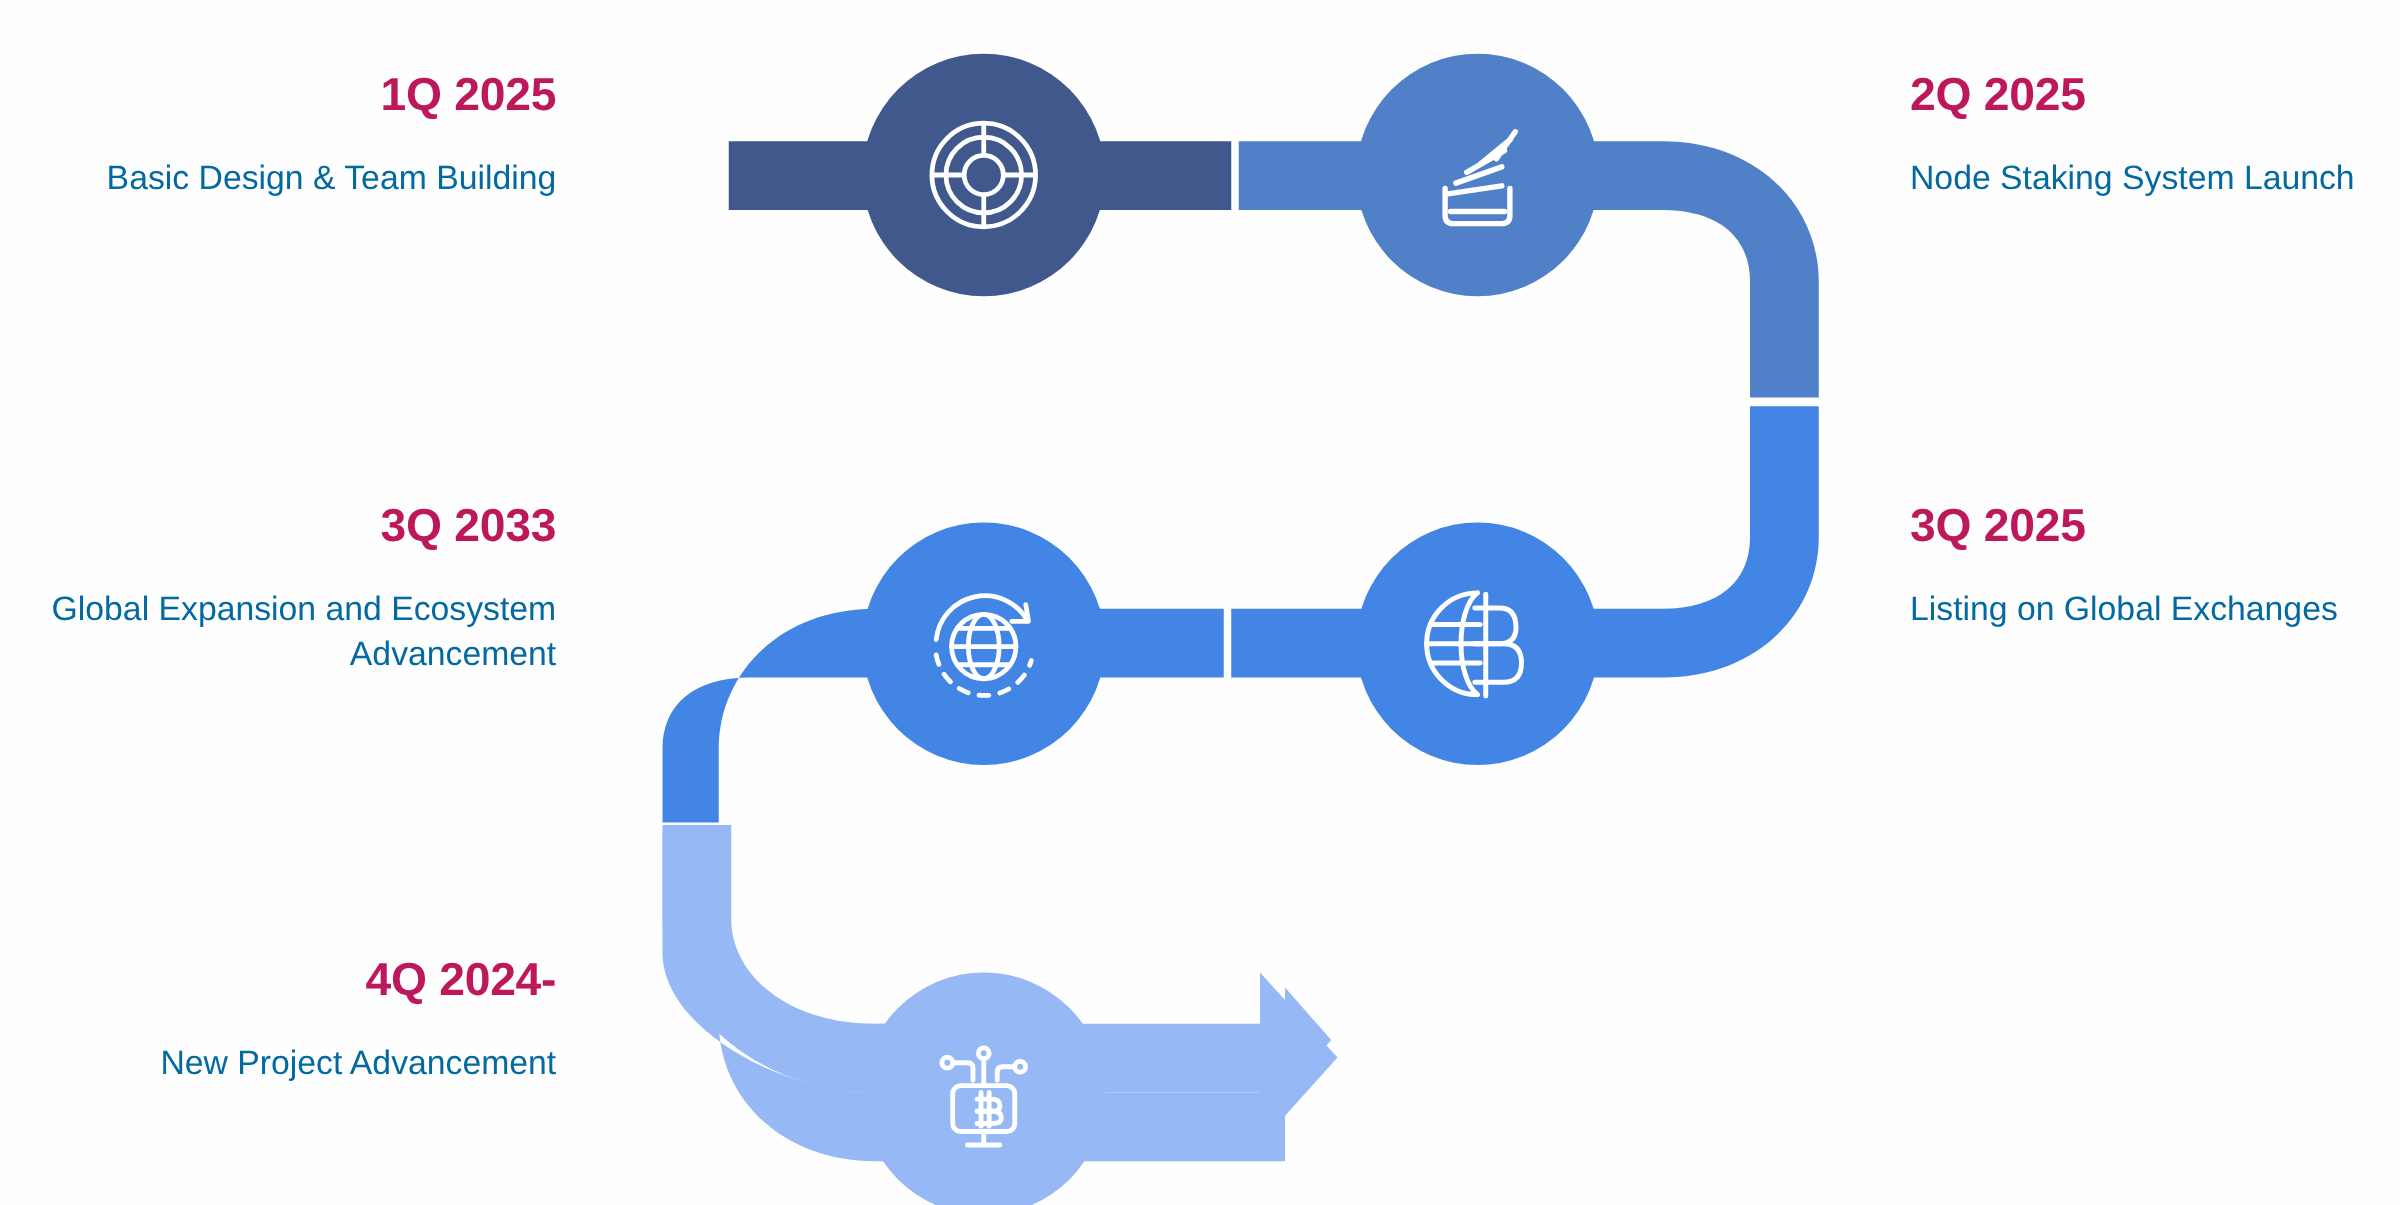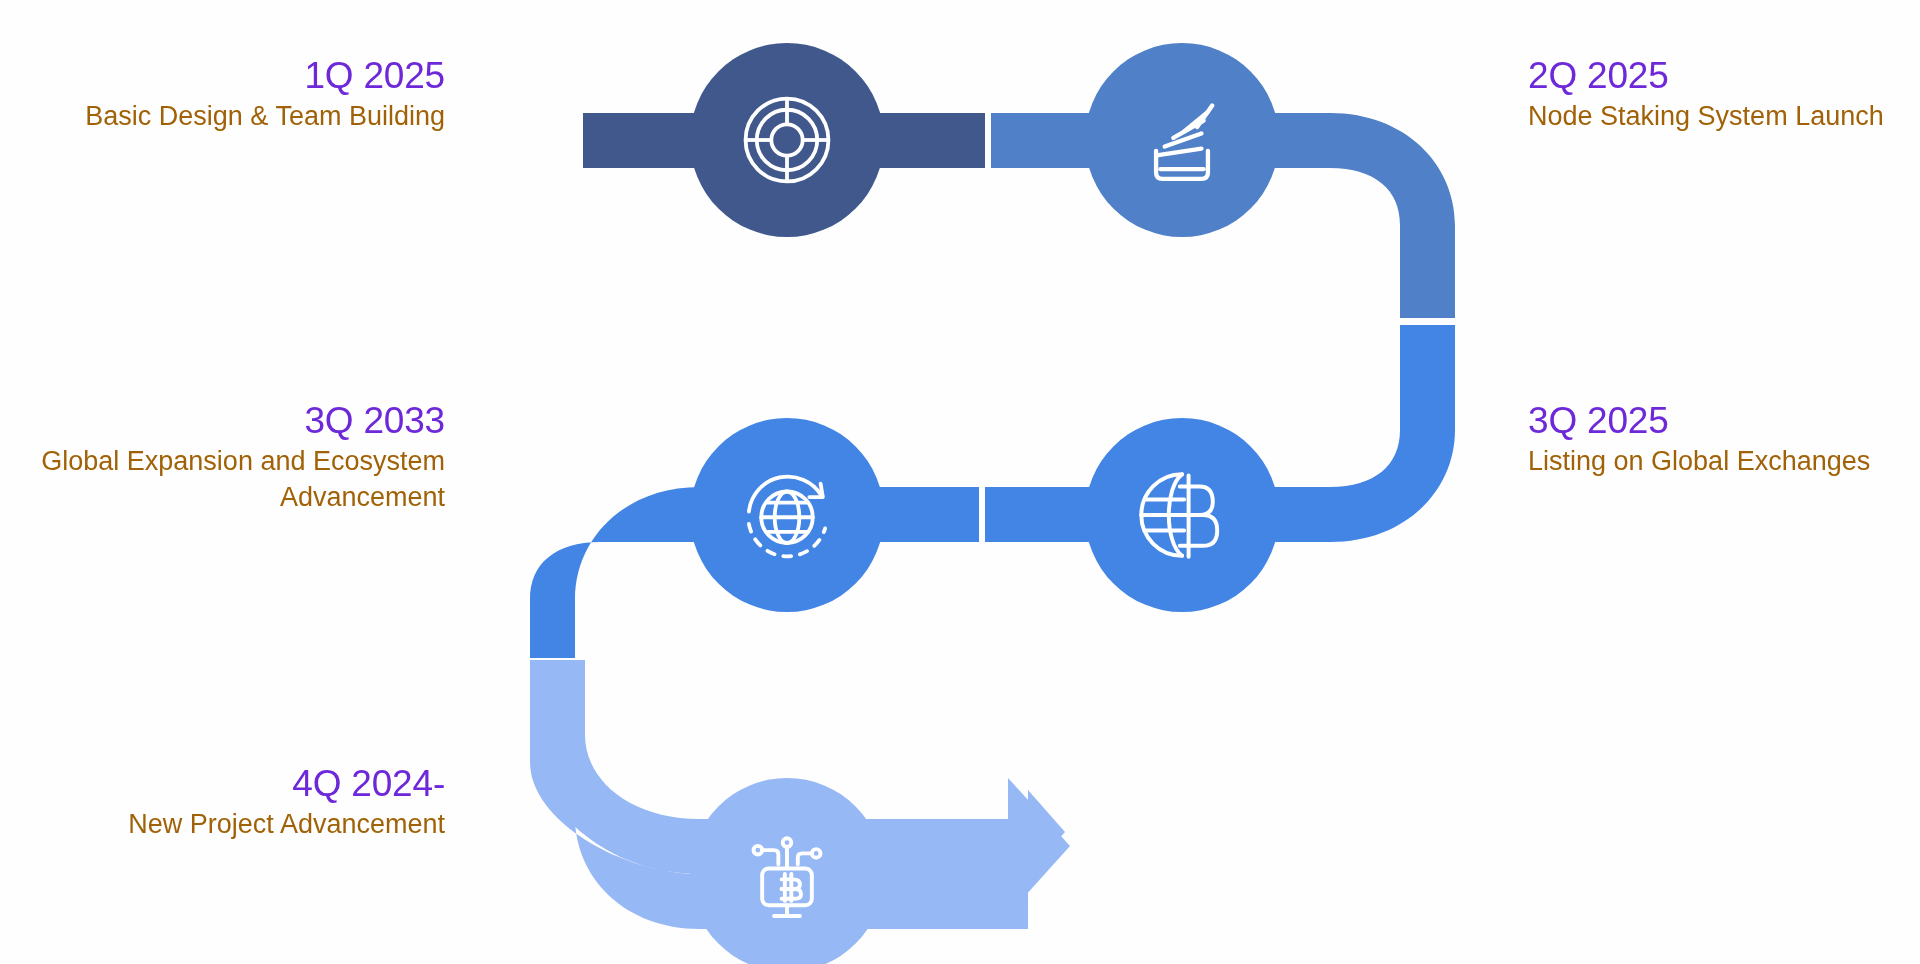--- a/index.html
+++ b/index.html
@@ -38,30 +38,31 @@
     justify-content: center;
   }
   .node svg { display: block; }
 
   .label {
     position: absolute;
     width: 420px;
   }
   .label .quarter {
     font-size: 37px;
-    font-weight: normal;
-    color: #6d28d9;
+    font-weight: bold;
+    color: #be185d;
     line-height: 1.15;
     letter-spacing: -0.2px;
   }
   .label .desc {
     font-size: 27px;
     font-weight: normal;
-    color: #a16207;
+    color: #0369a1;
     line-height: 1.35;
+    margin-top: 26px;
   }
   .label.right-align { text-align: right; }
   .label.left-align  { text-align: left; }
 </style>
 </head>
 <body>
 
 <div id="stage">
 
   <svg id="ribbon" viewBox="0 0 1920 964" preserveAspectRatio="none">

